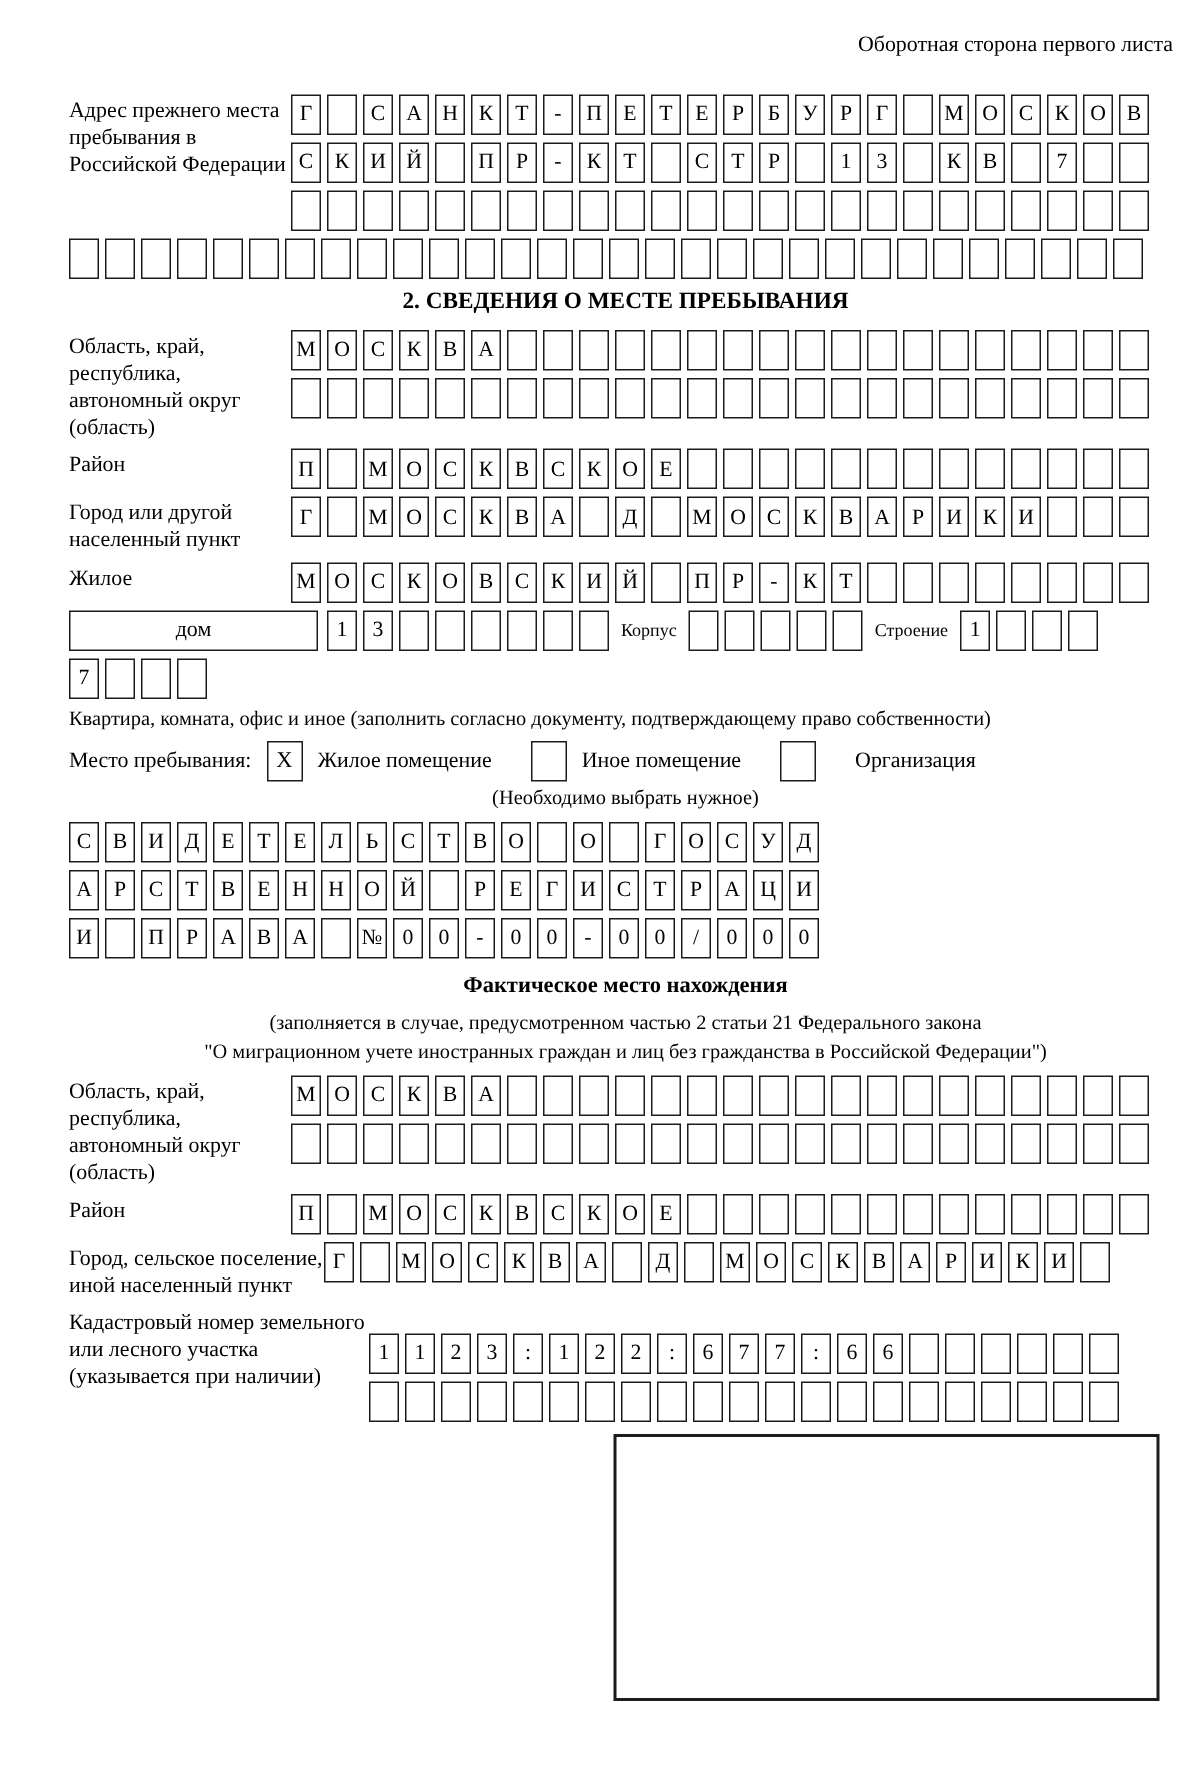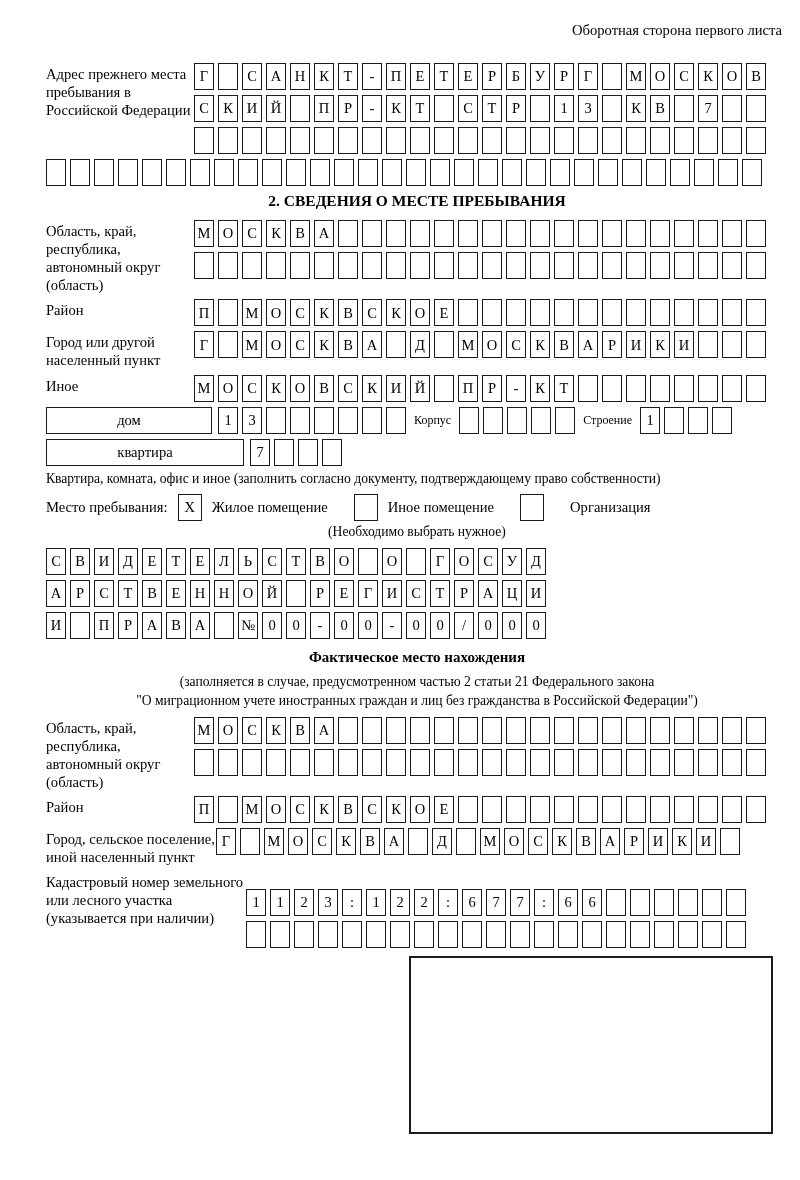--- a/index.html
+++ b/index.html
@@ -279,21 +279,21 @@
         <span class="cell">И</span>
         <span class="cell">К</span>
         <span class="cell">И</span>
         <span class="cell"></span>
         <span class="cell"></span>
         <span class="cell"></span>
       </div>
   </div>
 
   <div class="field">
-    <div class="field-label w148">Иное</div>
+    <div class="field-label w148">Жилое</div>
     <div class="cells">
         <span class="cell">М</span>
         <span class="cell">О</span>
         <span class="cell">С</span>
         <span class="cell">К</span>
         <span class="cell">О</span>
         <span class="cell">В</span>
         <span class="cell">С</span>
         <span class="cell">К</span>
         <span class="cell">И</span>
@@ -338,21 +338,20 @@
     <div class="inline-label">Строение</div>
     <div class="cells">
         <span class="cell">1</span>
         <span class="cell"></span>
         <span class="cell"></span>
         <span class="cell"></span>
       </div>
   </div>
 
   <div class="field">
-    <div class="box-label apt-box">квартира</div>
     <div class="cells">
         <span class="cell">7</span>
         <span class="cell"></span>
         <span class="cell"></span>
         <span class="cell"></span>
       </div>
   </div>
   <div class="left-note">Квартира, комната, офис и иное (заполнить согласно документу, подтверждающему право собственности)</div>
 
   <div class="stay-row">

